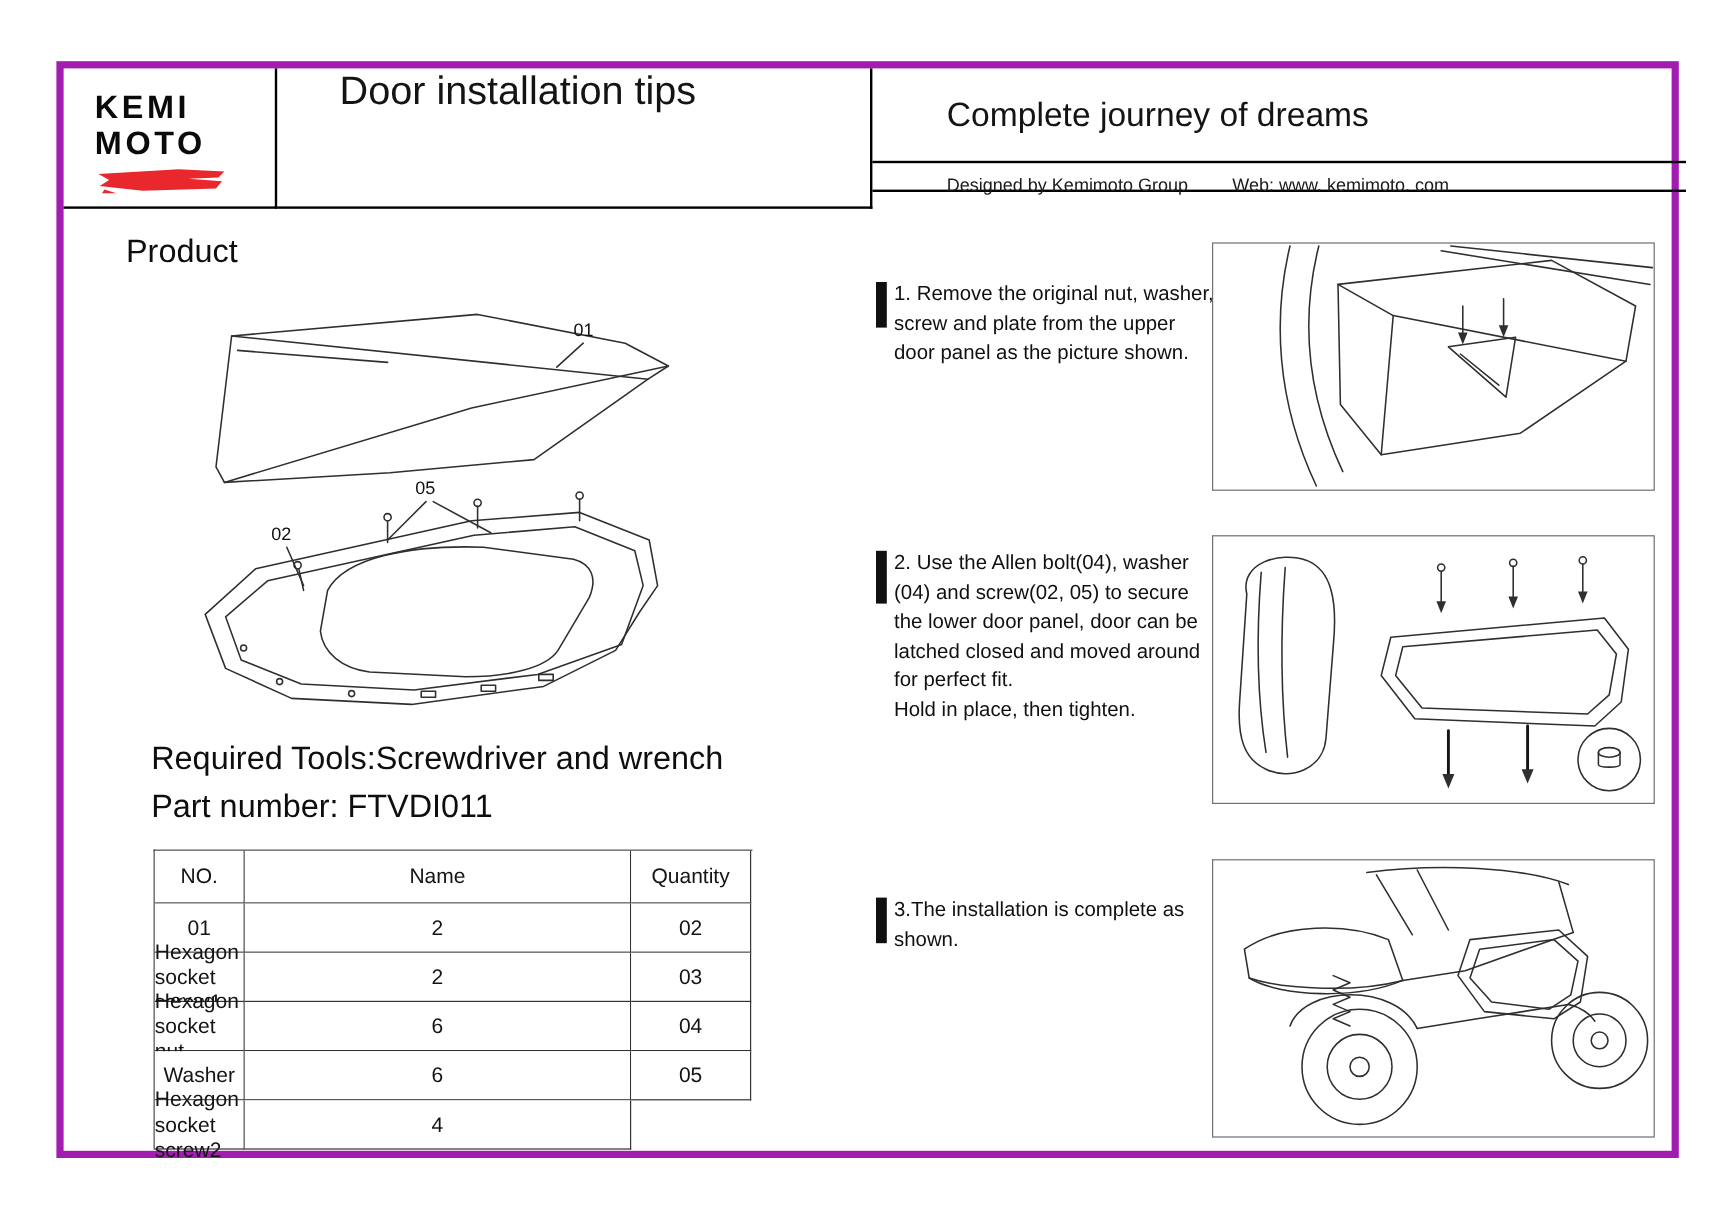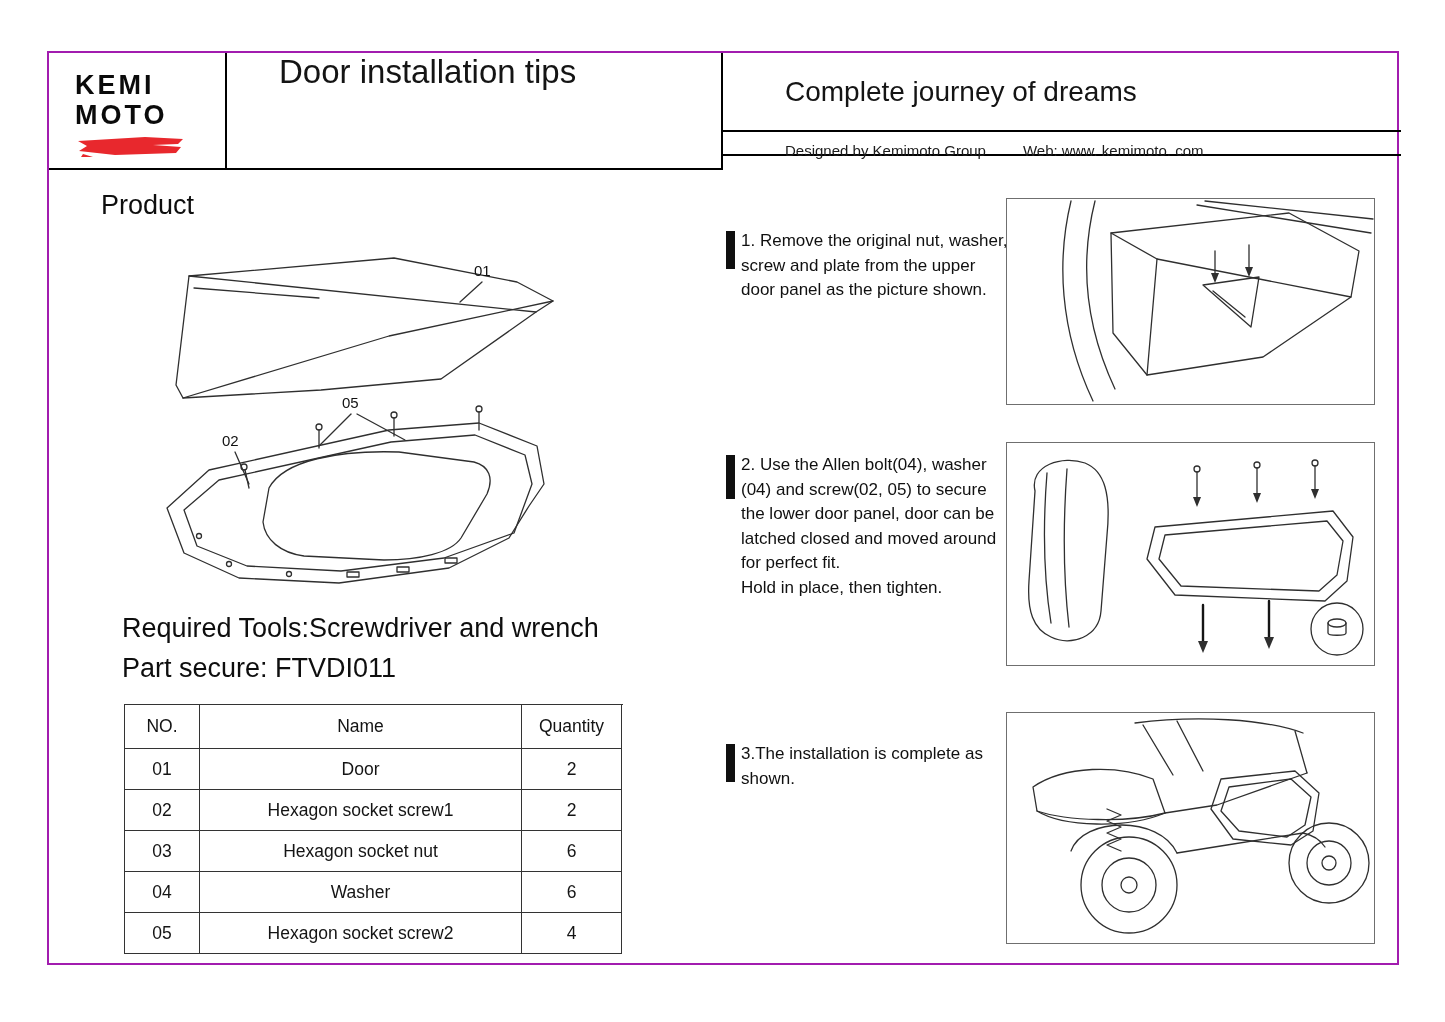--- a/index.html
+++ b/index.html
@@ -1,18 +1,18 @@
 <!DOCTYPE html>
 <html><head>
 <meta charset="utf-8">
 <style>
   *{box-sizing:border-box;margin:0;padding:0}
   html,body{width:1445px;height:1022px;background:#ffffff;font-family:"Liberation Sans",sans-serif;color:#111}
   .page{position:relative;width:1445px;height:1022px;background:#fff;overflow:hidden}
-  .frame{position:absolute;left:47px;top:51px;width:1352px;height:914px;border:2px solid #a21caf;background:#fff}
+  .frame{position:absolute;left:47px;top:51px;width:1352px;height:914px;border:6px solid #a21caf;background:#fff}
 
   
   .hcell{position:absolute;top:0}
   .logo-cell{left:0;width:178px;height:117px;border-right:2px solid #000;border-bottom:2px solid #000;padding:17px 0 0 26px}
   .logo-word{font-weight:800;font-size:27px;letter-spacing:3px;line-height:30px;color:#0a0a0a}
   .logo-swoosh{margin-top:4px}
   .title-cell{left:178px;width:496px;height:117px;border-right:2px solid #000;border-bottom:2px solid #000;display:flex;align-items:flex-start;padding-left:52px}
   .doc-title{font-size:33px;font-weight:400;color:#141414}
   .right-cell{left:674px;width:678px;height:103px;border-bottom:2px solid #000}
   .tagline-row{height:79px;border-bottom:2px solid #000;display:flex;align-items:center;padding-left:62px;font-size:28px;color:#141414}
@@ -111,29 +111,28 @@
 
         <line x1="262" y1="176" x2="230" y2="208"></line>
         <line x1="268" y1="176" x2="316" y2="202"></line>
         <line x1="146" y1="214" x2="160" y2="246"></line>
       </g>
       <text x="253" y="170">05</text>
       <text x="133" y="208">02</text>
     </svg>
 
     <div class="tools-line">Required Tools:Screwdriver and wrench</div>
-    <div class="partnum-line">Part secure: FTVDI011</div>
+    <div class="partnum-line">Part number: FTVDI011</div>
 
     <div class="parts-table">
       <div class="tc">NO.</div>
       <div class="tc">Name</div>
       <div class="tc">Quantity</div>
 
       <div class="tc">01</div>
-      <div class="tc">Door</div>
       <div class="tc">2</div>
 
       <div class="tc">02</div>
       <div class="tc">Hexagon socket screw1</div>
       <div class="tc">2</div>
 
       <div class="tc">03</div>
       <div class="tc">Hexagon socket nut</div>
       <div class="tc">6</div>
 

